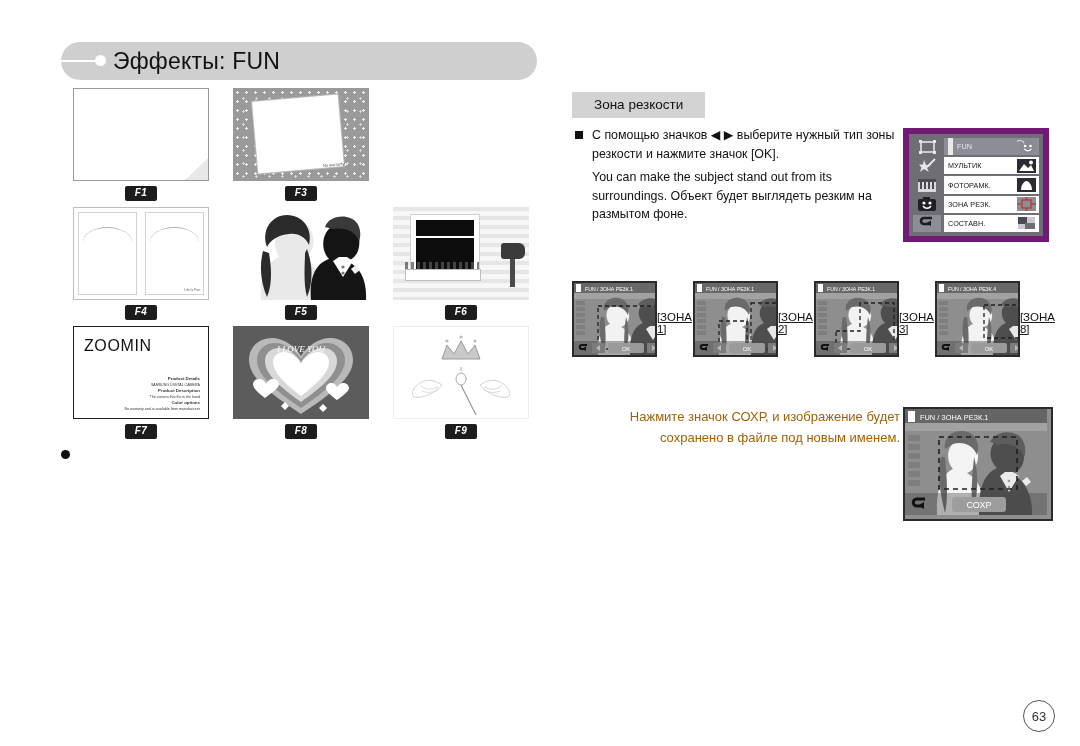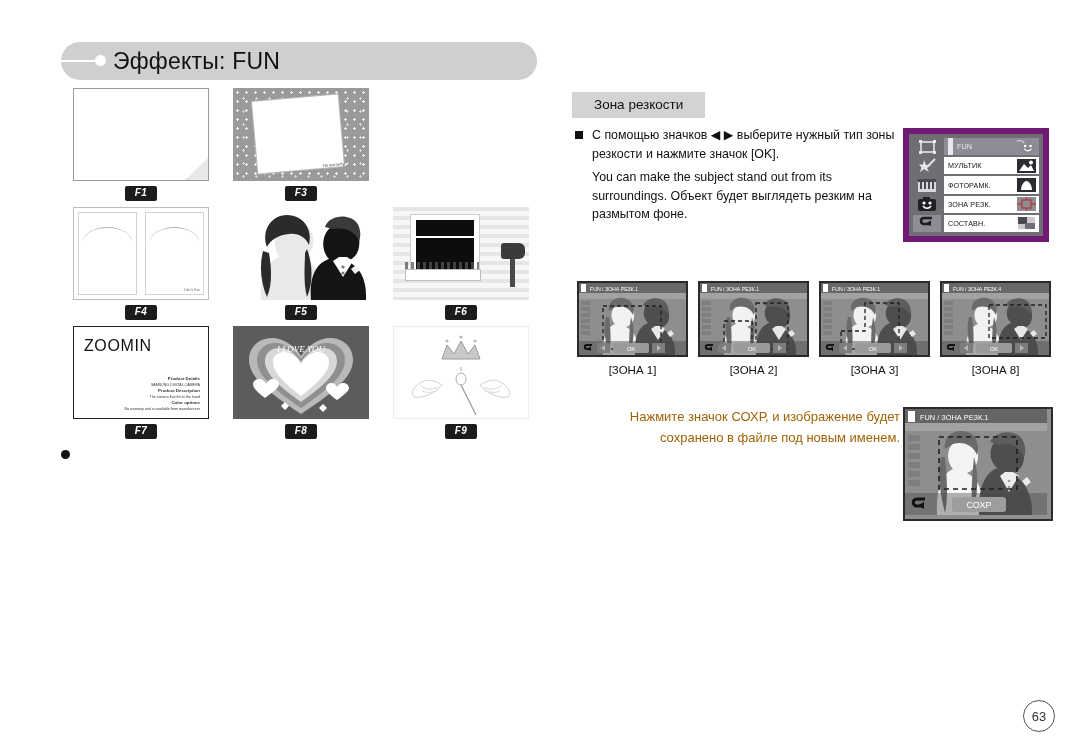--- a/index.html
+++ b/index.html
@@ -106,21 +106,21 @@
   .menu-rows{flex:1;display:flex;flex-direction:column;gap:2px;}
   .mrow{flex:1;display:flex;align-items:center;background:#ffffff;padding-left:4px;gap:4px;}
   .mrow.first{background:#8d8d95;}
   .mrow .bar{width:5px;height:100%;background:#e9e9ec;}
   .mrow .mtxt{flex:1;font-size:7.2px;color:#111;letter-spacing:.1px;}
   .mrow.first .mtxt{color:#e8e8ec;}
   .mrow .mico{width:20px;height:14px;margin-right:3px;display:flex;align-items:center;justify-content:center;}
 
   
   .lcd-strip{position:absolute;left:557px;top:281px;width:484px;display:flex;}
-  .lcd-item{width:121px;display:flex;flex-direction:column;align-items:center;}
+  .lcd-item{width:121px;display:flex;flex-direction:row;align-items:center;text-decoration:underline;}
   .lcd{width:107px;height:72px;border:2px solid #2a2a2a;position:relative;overflow:hidden;background:#8f8f8f;}
   .lcd-caption{margin-top:7px;font-size:11.5px;color:#111;}
 
   
   .save-lcd{
     position:absolute;left:888px;top:407px;width:146px;height:110px;
     border:2px solid #2a2a2a;overflow:hidden;background:#8f8f8f;
   }
   .save-text{position:absolute;left:565px;top:406px;width:320px;font-size:13px;line-height:1.62;color:#a16207;text-align:right;}
   .save-text p{margin:0;}

